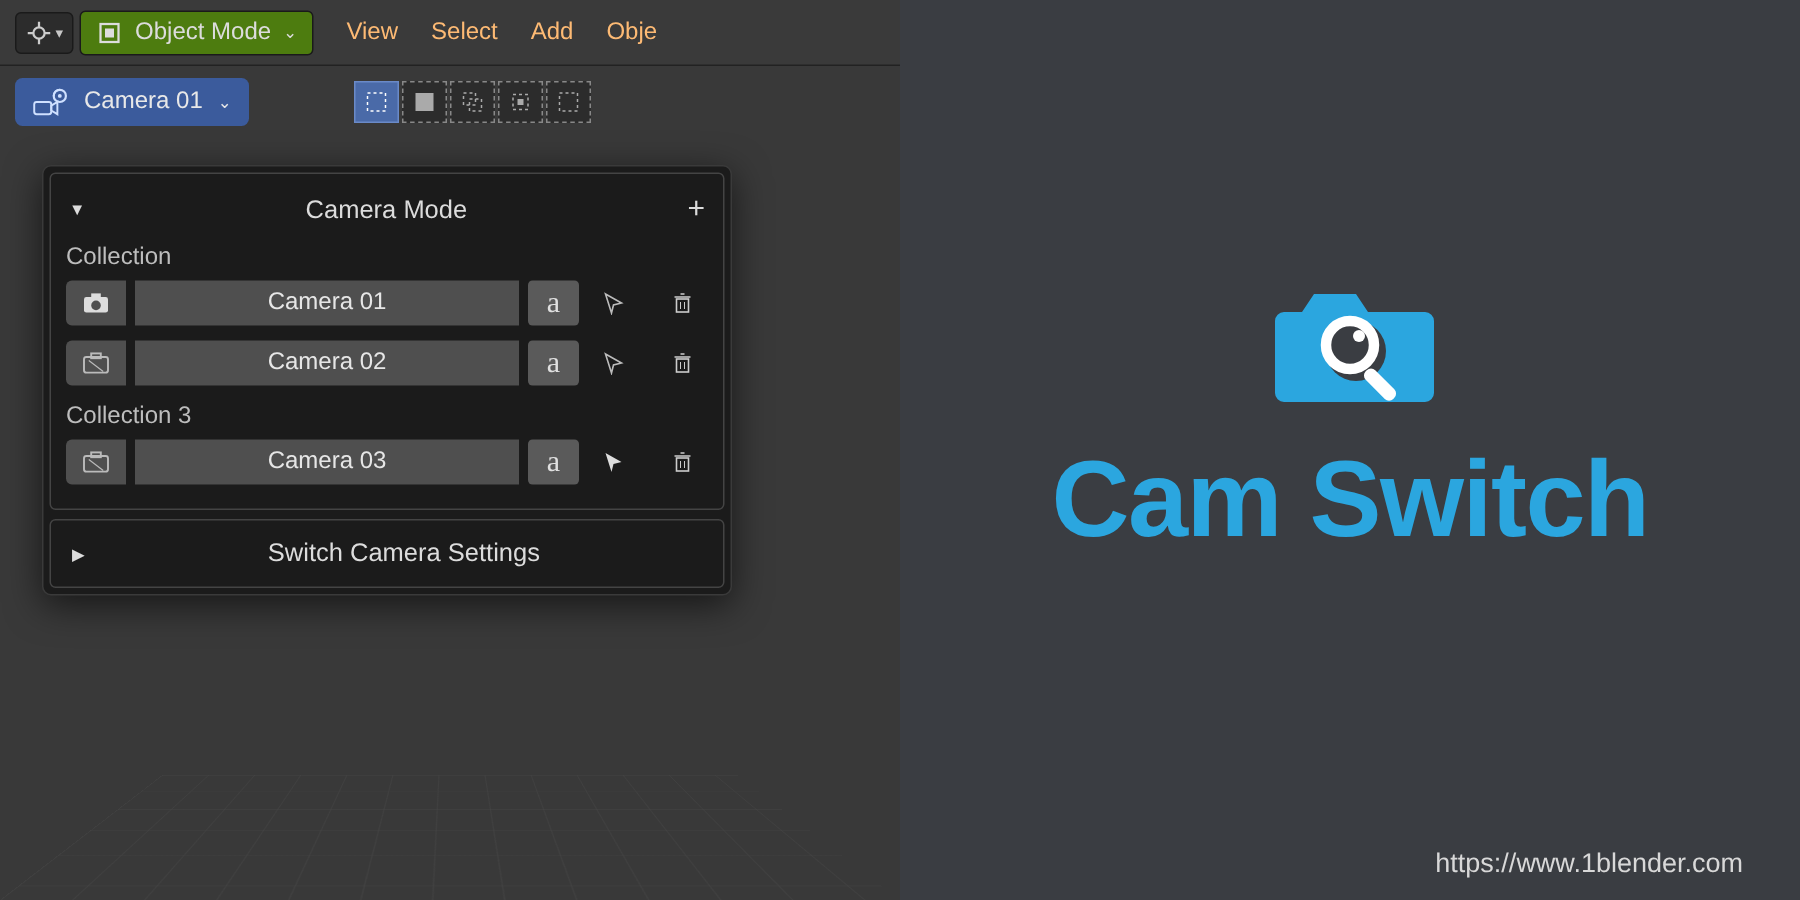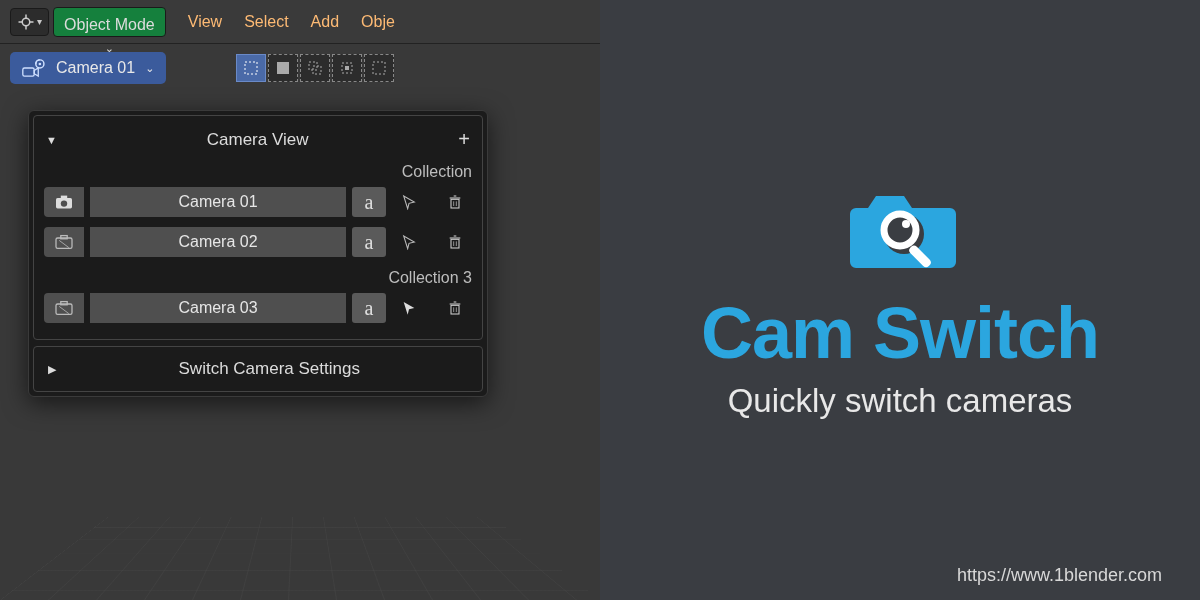--- a/index.html
+++ b/index.html
@@ -49,28 +49,27 @@
     justify-content: center;
     height: 28px;
     min-width: 28px;
     padding: 0 6px;
     font-size: 14px;
   }
   .mode-selector {
     display: flex;
     align-items: center;
     gap: 8px;
-    background: #15803d;
+    background: #4d7c0f;
     border: 1px solid #1a1a1a;
     border-radius: 4px;
     height: 30px;
     padding: 0 10px;
     color: #dcdcdc;
     font-size: 16px;
-    flex-direction: column;
   }
   .menu-items {
     display: flex;
     gap: 22px;
     margin-left: 18px;
     color: #fdba74;
     font-size: 16px;
   }
   .second-row {
     display: flex;
@@ -136,21 +135,20 @@
     justify-content: space-between;
     color: #dcdcdc;
     font-size: 17px;
     padding: 4px 2px 10px;
   }
   .popup-header .tri { font-size: 11px; }
   .collection-label {
     color: #bdbdbd;
     font-size: 16px;
     padding: 2px 0 6px;
-    text-align: right;
   }
   .cam-row {
     display: flex;
     align-items: center;
     gap: 6px;
     margin-bottom: 10px;
   }
   .cam-chip {
     flex: 0 0 40px;
     height: 30px;
@@ -313,21 +311,21 @@
             <rect x="2" y="2" width="12" height="12" fill="none" stroke="#aaa" stroke-dasharray="2,2"></rect>
           </svg>
       </div>
     </div>
   </div>
 
   <div class="popup">
     <div class="popup-inner">
       <div class="popup-header">
         <span class="tri">▼</span>
-        <span>Camera View</span>
+        <span>Camera Mode</span>
         <span style="font-size:20px;font-weight:300;">+</span>
       </div>
 
       <div>
         <div class="collection-label">Collection</div>
         <div class="cam-row">
           <div class="cam-chip">
             <svg width="20" height="16" viewBox="0 0 24 20">
                 <rect x="2" y="5" width="20" height="13" rx="2" fill="#ddd"></rect>
                 <rect x="8" y="2" width="8" height="4" fill="#ddd"></rect>
@@ -423,16 +421,16 @@
     <svg width="120" height="100" viewBox="0 0 120 100">
       <path d="M10 30 h18 l8 -12 h28 l8 12 h38 a6 6 0 0 1 6 6 v48 a6 6 0 0 1 -6 6 h-94 a6 6 0 0 1 -6 -6 v-48 a6 6 0 0 1 6 -6 z" fill="#2ba6df"></path>
       <circle cx="64" cy="56" r="20" fill="#3a3d42"></circle>
       <circle cx="60" cy="52" r="16" fill="none" stroke="#ffffff" stroke-width="7"></circle>
       <circle cx="66" cy="46" r="4" fill="#ffffff"></circle>
       <rect x="74" y="66" width="26" height="9" rx="4" transform="rotate(45 74 66)" fill="#ffffff"></rect>
     </svg>
   </div>
   <div class="title">Cam Switch</div>
   <div class="subtitle">
-    <span>Quickly switch cameras</span><br>
+    <br>
   </div>
   <div class="url">https://www.1blender.com</div>
 </div>
 
 </body></html>

